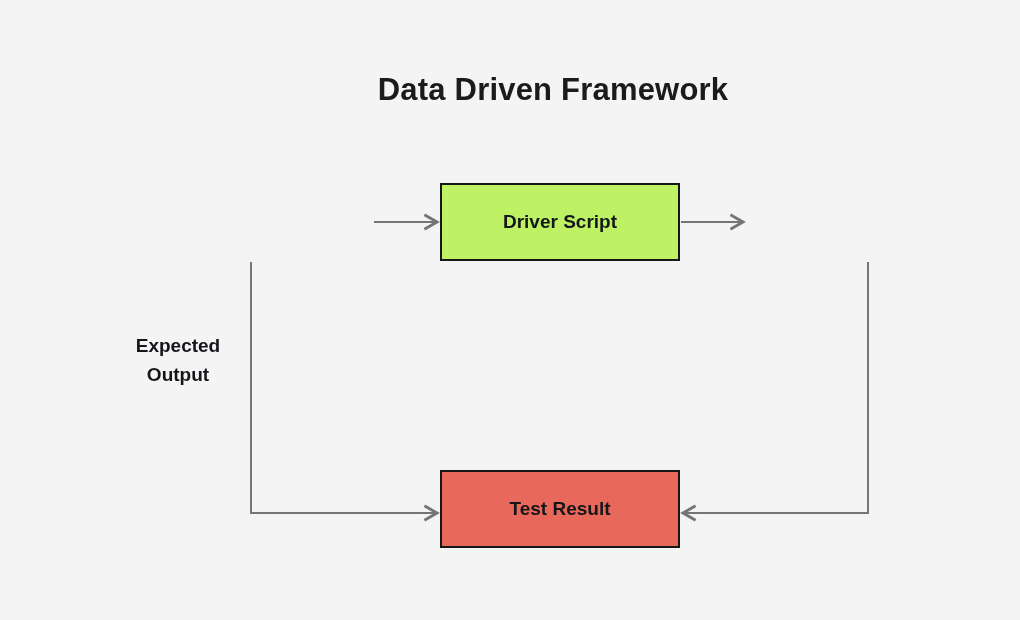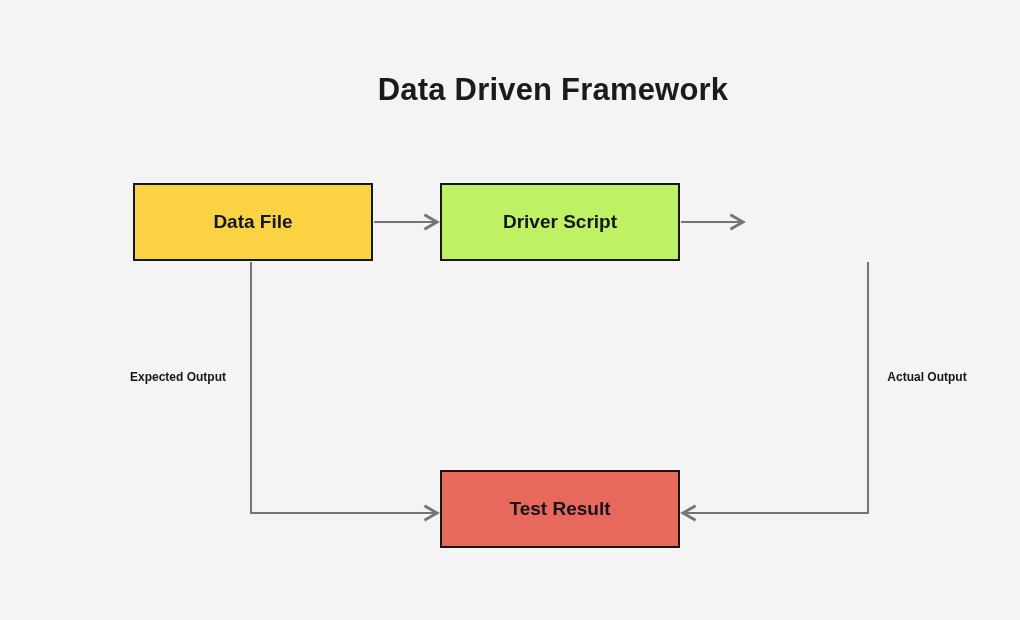--- a/index.html
+++ b/index.html
@@ -53,23 +53,23 @@
     line-height: 1.35;
     color: #14161a;
   }
   .node-data-file        { left: 90px;  top: 183px; }
   .node-driver-script    { left: 397px; top: 183px; }
   .node-app-under-test   { left: 703px; top: 183px; }
   .node-test-result      { left: 397px; top: 470px; }
   .edge-label {
     position: absolute;
     width: 150px;
-    top: 368px;
+    top: 332px;
     text-align: center;
-    font-size: 12px;
+    font-size: 19px;
     font-weight: 700;
     line-height: 1.5;
     color: #14161a;
   }
   .edge-label-expected { left: 60px; }
   .edge-label-actual   { left: 809px; }
 </style>
 </head>
 <body>
 
@@ -82,30 +82,26 @@
       <marker id="arrow" viewBox="0 0 10 10" refX="8" refY="5" markerWidth="9" markerHeight="9" orient="auto-start-reverse">
         <path d="M1,1 L8,5 L1,9" fill="none" stroke="currentColor" stroke-width="1.6"></path>
       </marker>
     </defs>
     <path class="link" d="M331 222 L394 222" marker-end="url(#arrow)"></path>
     <path class="link" d="M638 222 L700 222" marker-end="url(#arrow)"></path>
     <path class="link" d="M208 262 L208 513 L394 513" marker-end="url(#arrow)"></path>
     <path class="link" d="M825 262 L825 513 L640 513" marker-end="url(#arrow)"></path>
   </svg>
 
-  <div class="node node-data-file" style="background-color: rgb(251, 211, 66);">
-    <span>Data File</span>
-  </div>
 
   <div class="node node-driver-script" style="background-color: #bef264;">
     <span>Driver Script</span>
   </div>
 
 
   <div class="node node-test-result" style="background-color: rgb(232, 104, 91); justify-content: center;">
     <span>Test Result</span>
   </div>
 
   <div class="edge-label edge-label-expected">Expected Output</div>
 
-  <div class="edge-label edge-label-actual">Actual Output</div>
 
 </div>
 
 </body></html>

